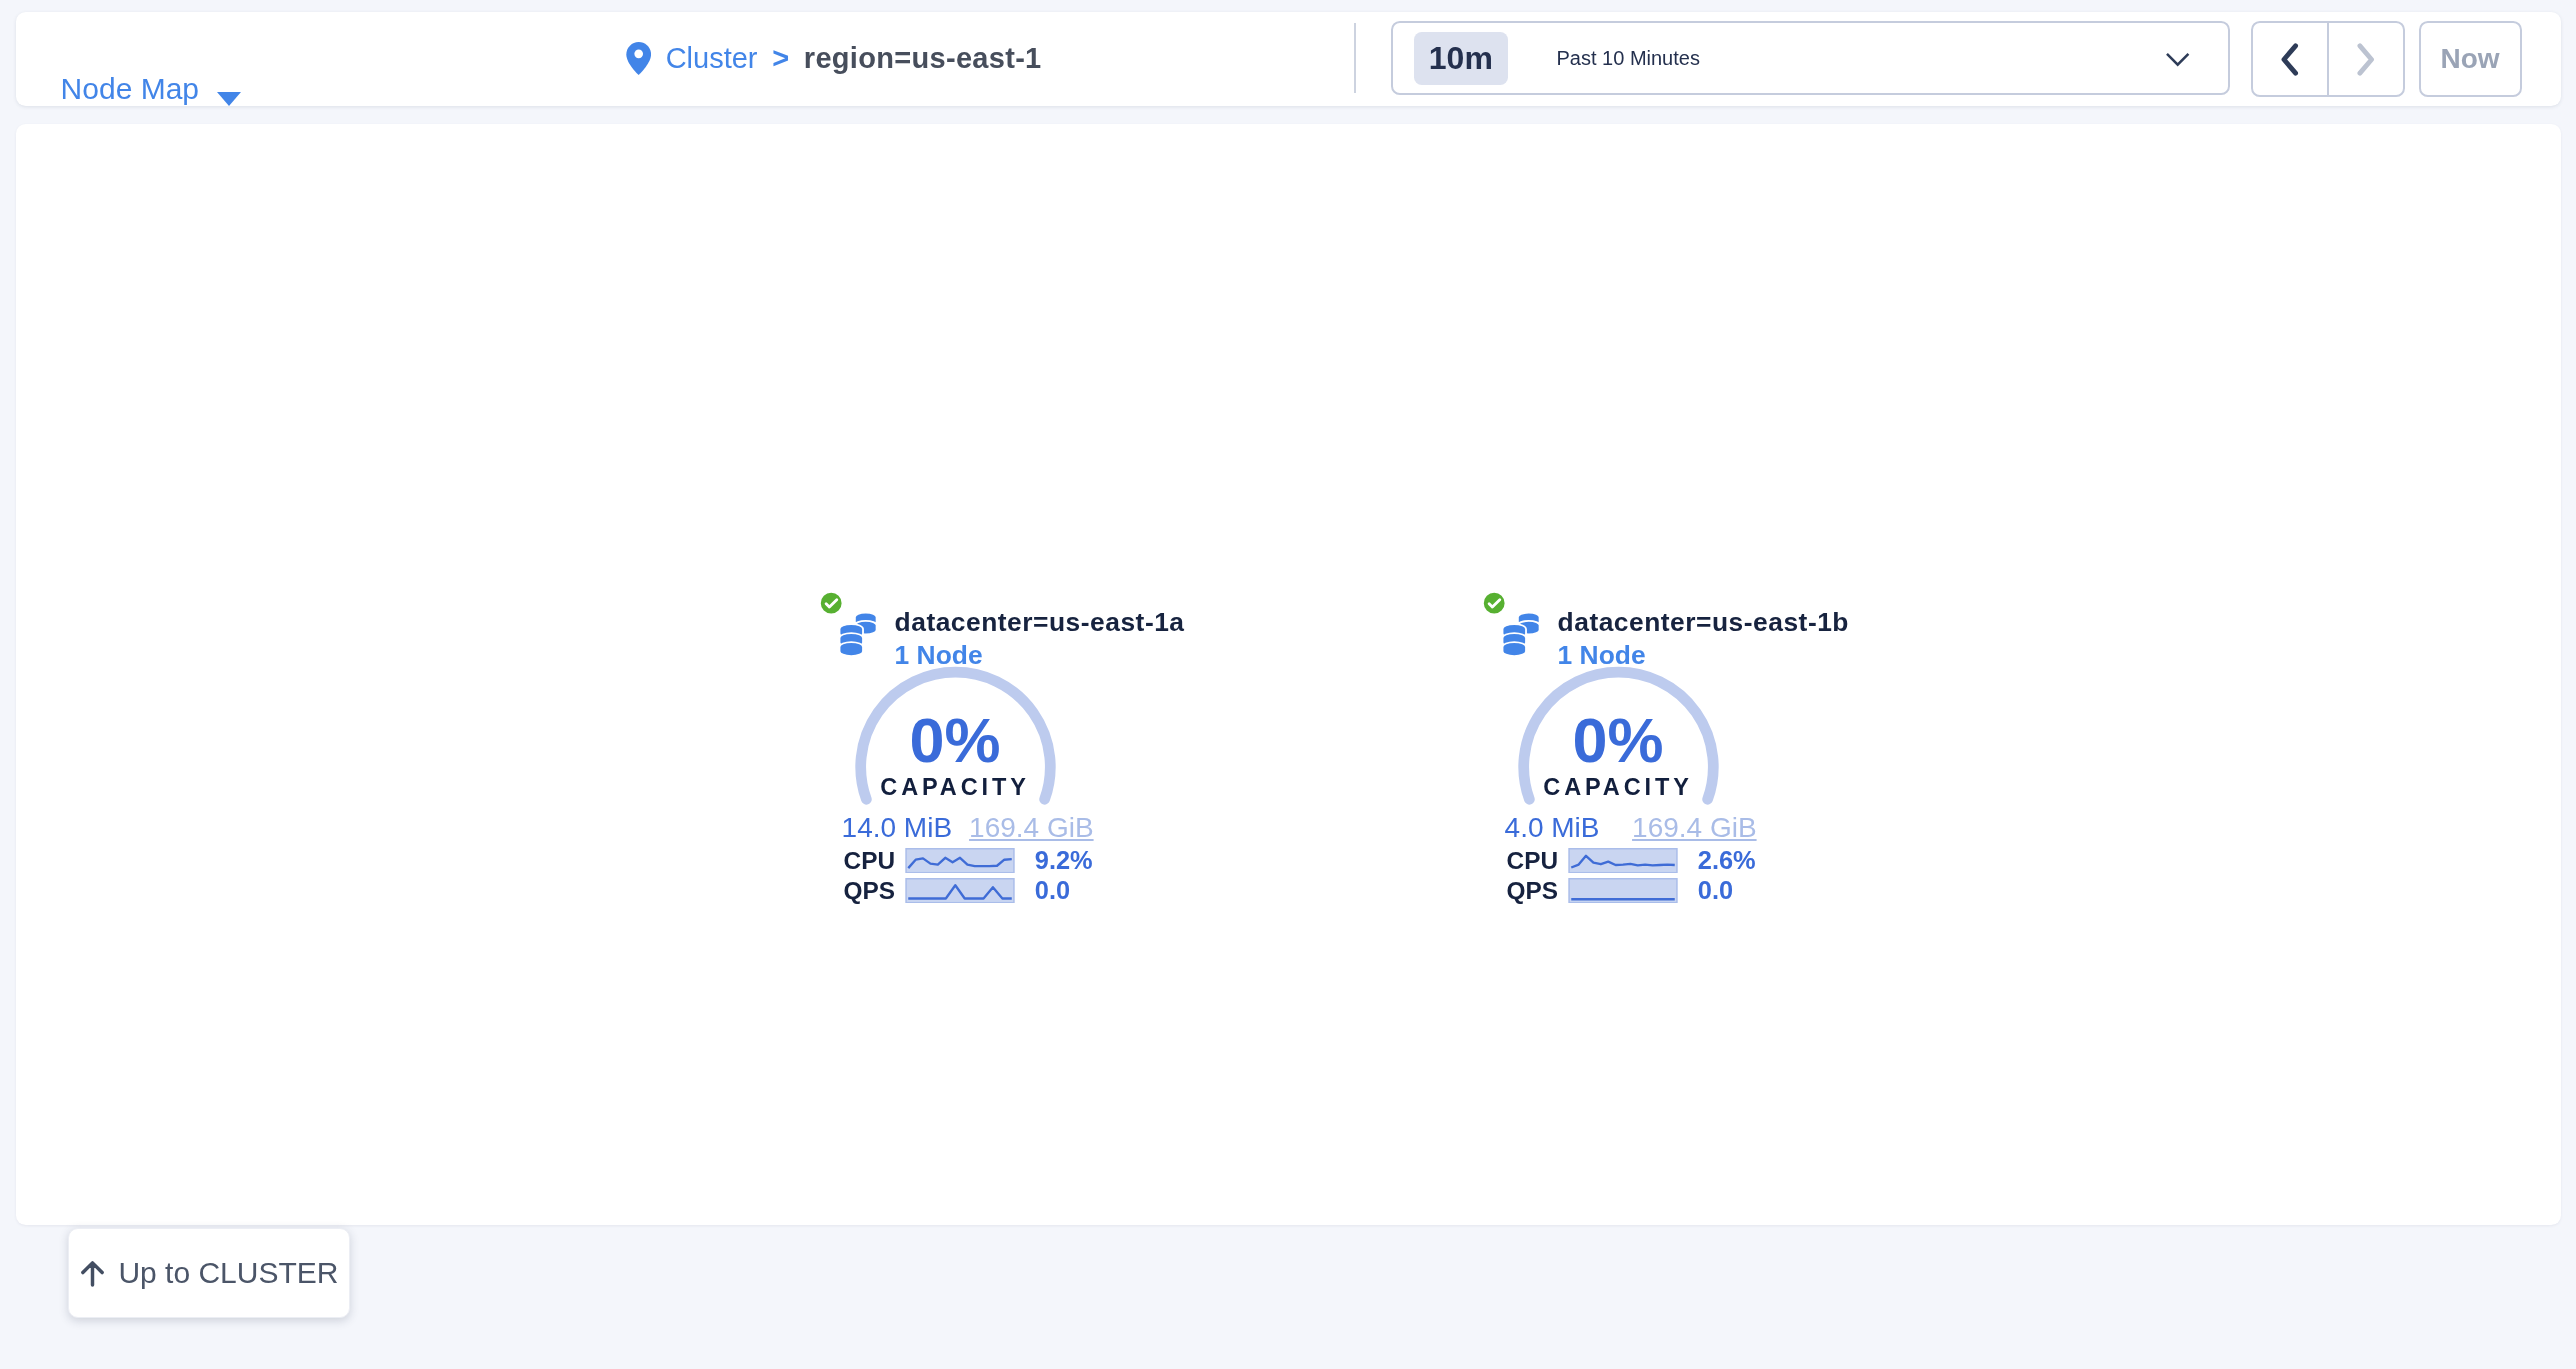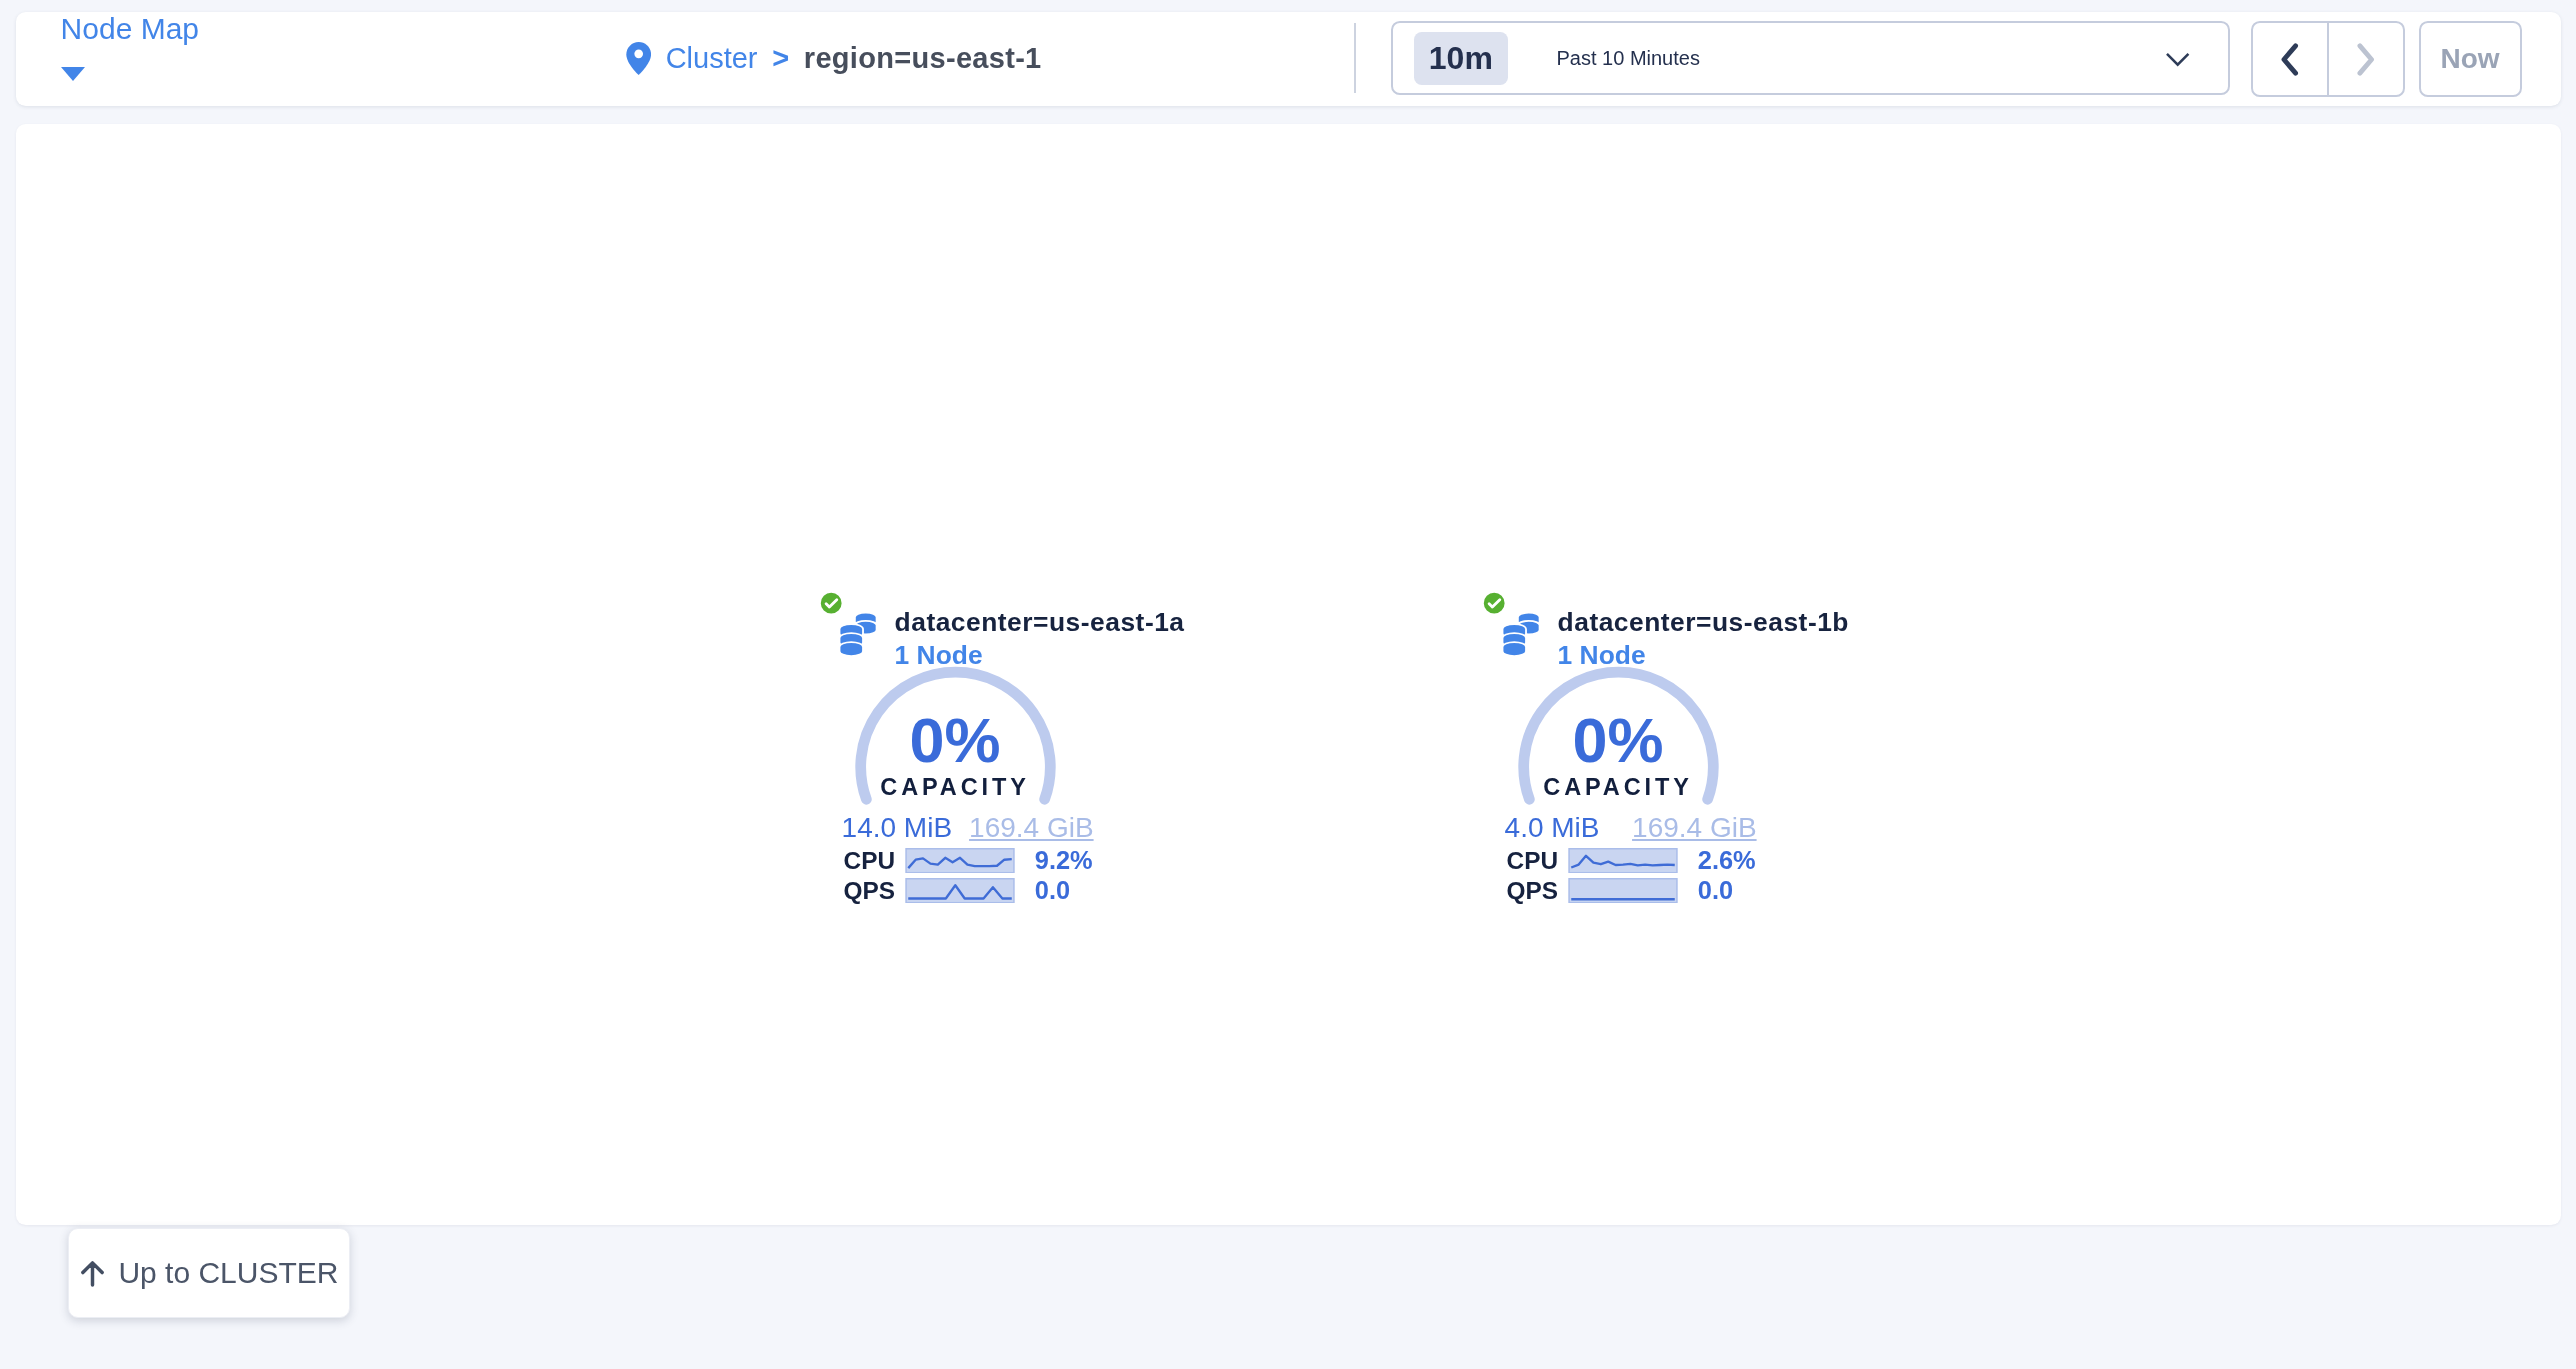--- a/index.html
+++ b/index.html
@@ -15,21 +15,21 @@
     background:var(--page-bg);
     font-family:"Liberation Sans", sans-serif;
     -webkit-font-smoothing:antialiased;
   }
   
   .topbar{
     position:absolute;left:15.6px;top:11.7px;width:2545px;height:94px;
     background:#fff;border-radius:9.8px;box-shadow:0 1px 3.9px rgba(60,70,100,.12);
   }
   .view-selector{
-    position:absolute;left:45px;top:0;height:94px;display:flex;align-items:flex-start;gap:17.6px;cursor:pointer;flex-direction:column;
+    position:absolute;left:45px;top:0;height:94px;display:flex;align-items:flex-end;gap:17.6px;cursor:pointer;
   }
   .view-selector .vs-label{color:var(--link-blue);font-size:30px;}
   .caret-down{
     width:0;height:0;border-left:12.7px solid transparent;border-right:12.7px solid transparent;
     border-top:14.7px solid var(--link-blue);margin-top:3.9px;
   }
   .breadcrumb{
     position:absolute;left:610px;top:0;height:94px;display:flex;align-items:center;gap:14.7px;font-size:29px;
   }
   .breadcrumb .bc-link{color:var(--link-blue);cursor:pointer;}

